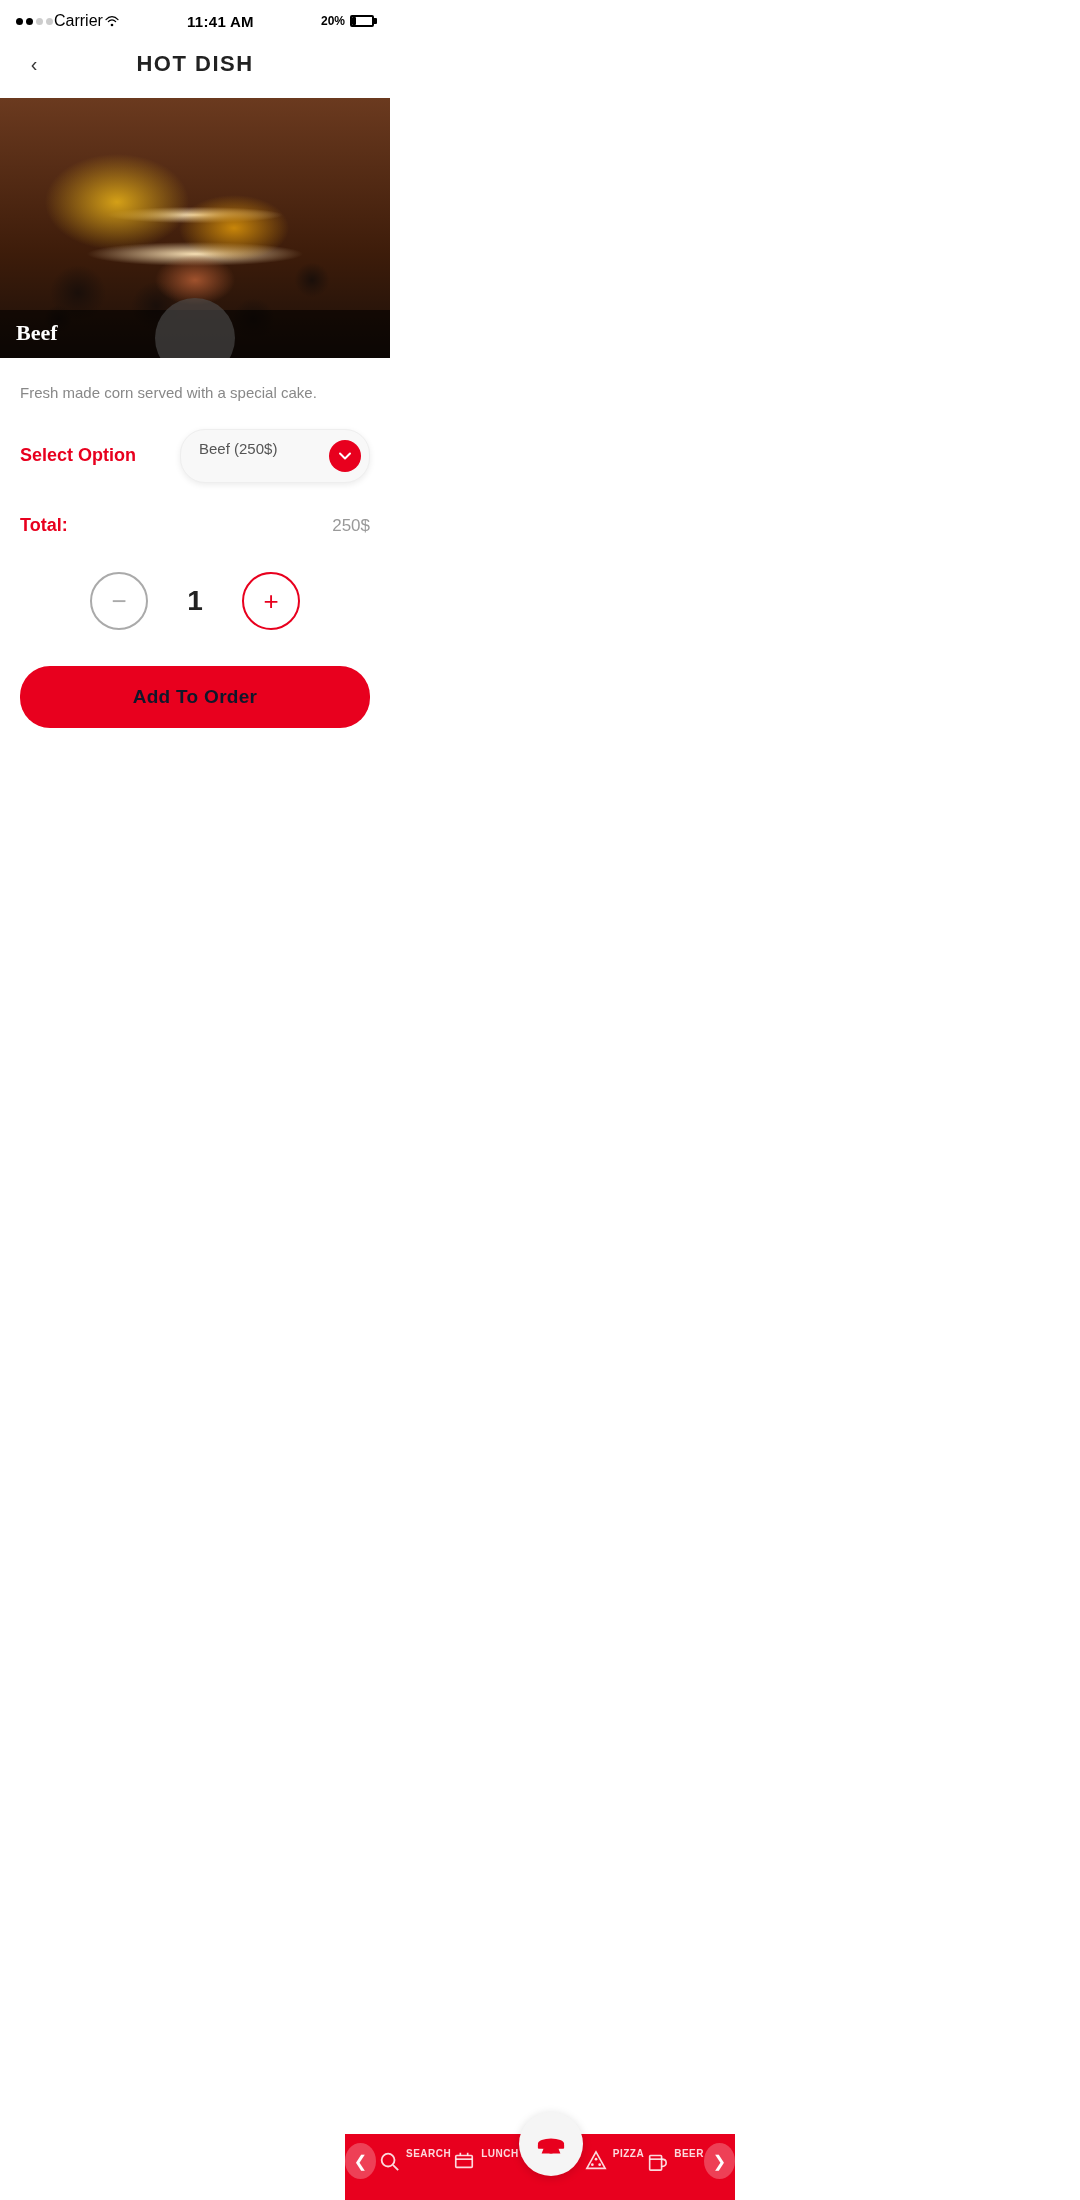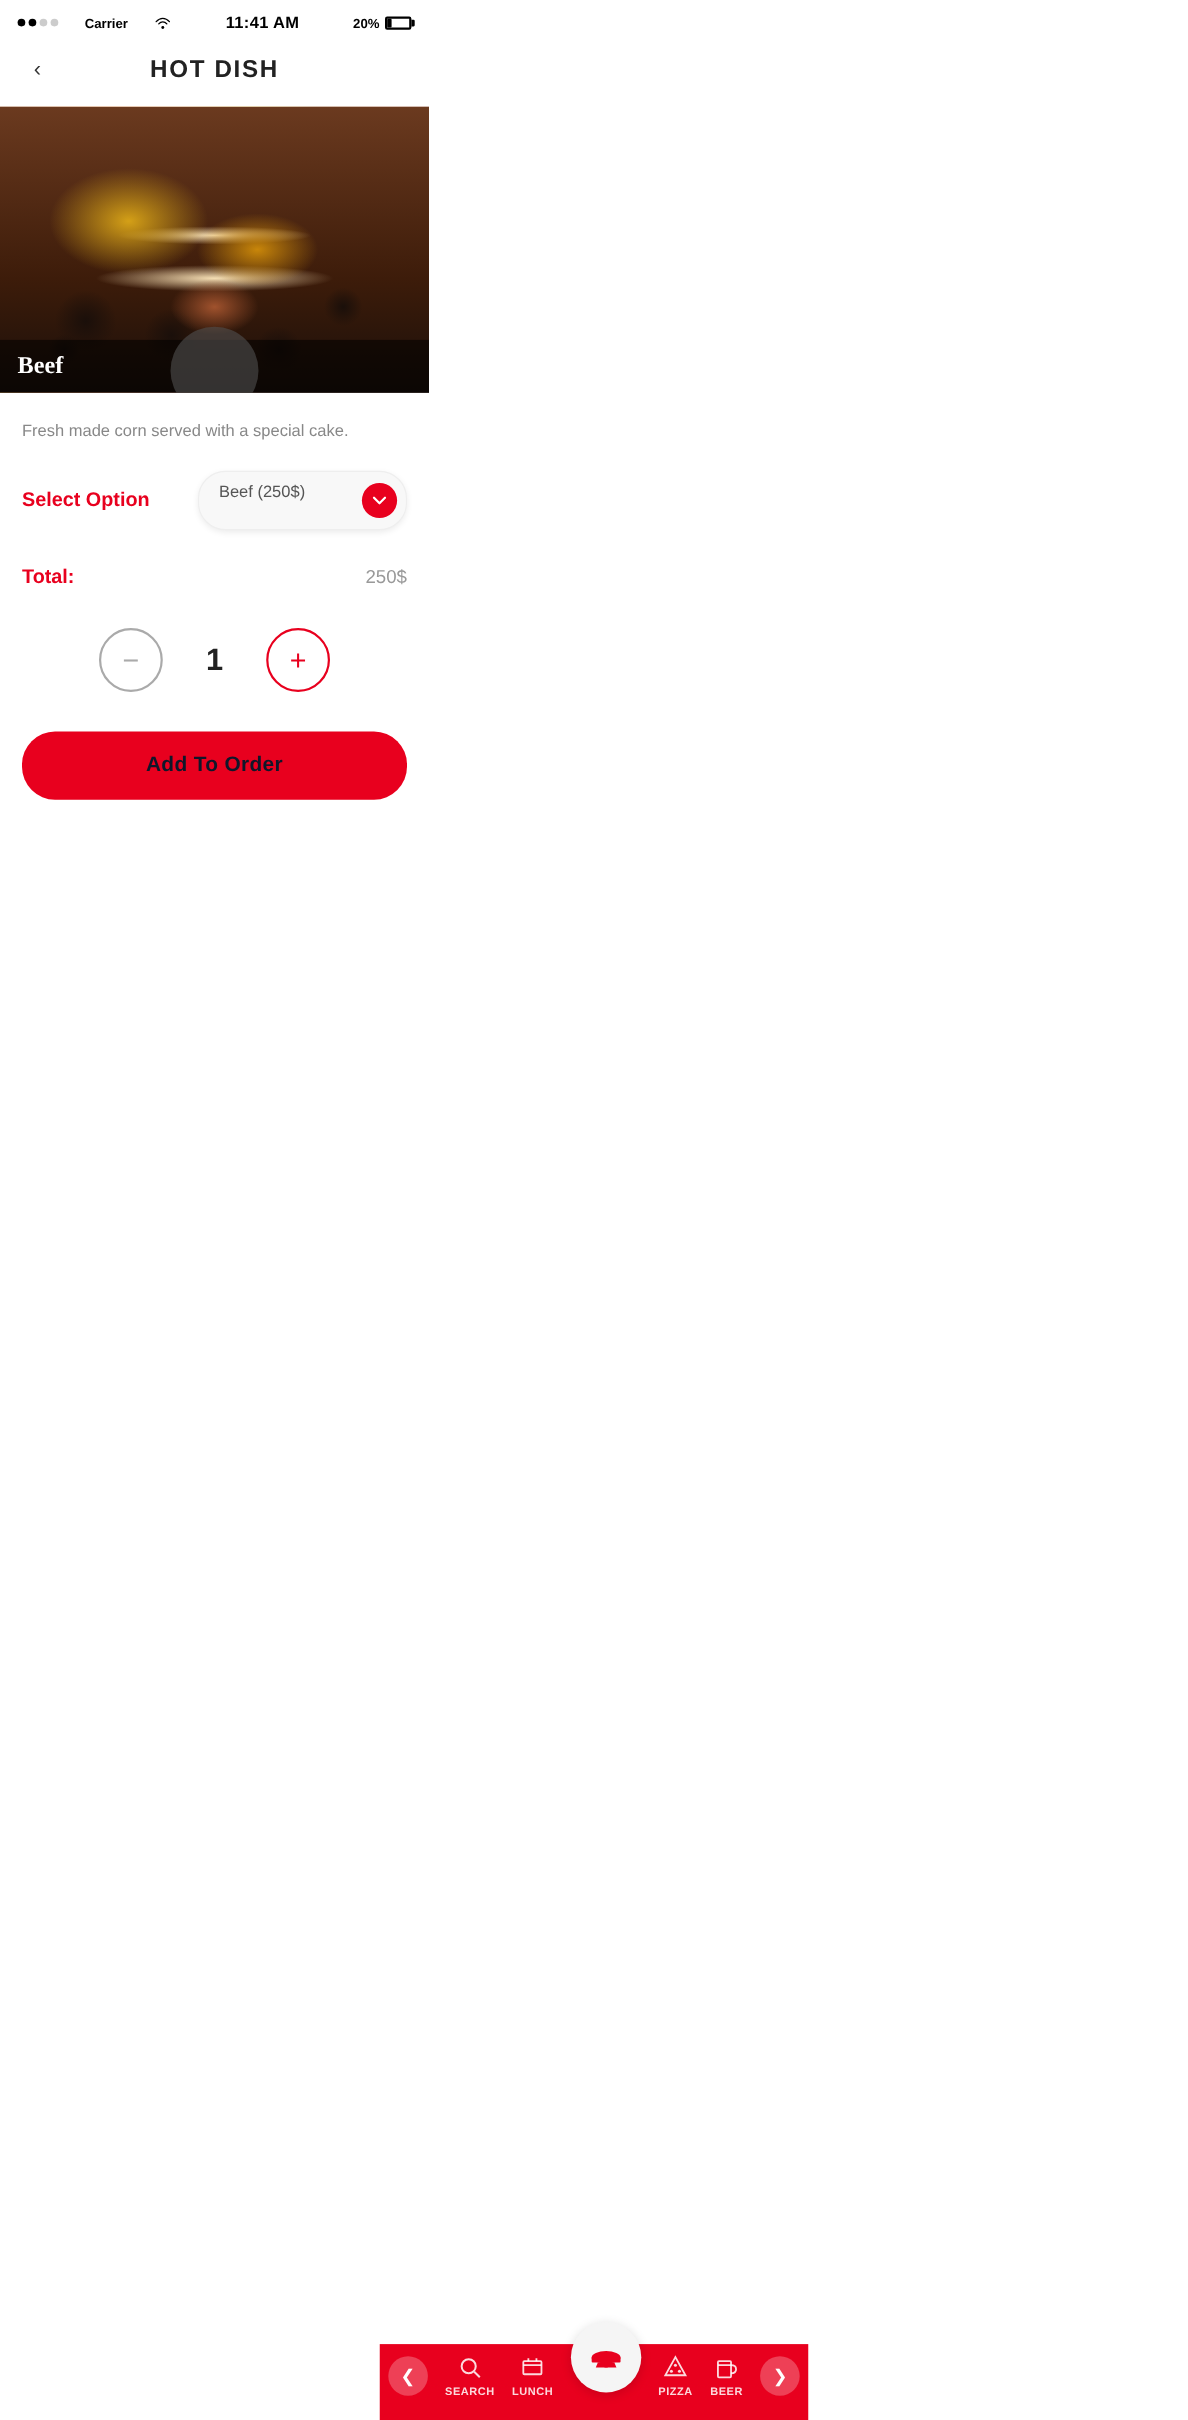--- a/index.html
+++ b/index.html
@@ -23,23 +23,23 @@
       display: flex;
       justify-content: space-between;
       align-items: center;
       padding: 12px 16px 8px;
       background: #fff;
     }
 
     .status-left {
       display: flex;
       align-items: center;
-      gap: 24px;
-      font-size: 12px;
-      font-weight: 700;
+      gap: 1px;
+      font-size: 16px;
+      font-weight: 400;
     }
 
     .signal-dots {
       display: flex;
       gap: 3px;
     }
 
     .dot {
       width: 7px;
       height: 7px;
@@ -340,22 +340,22 @@
       background: #e8001e;
       display: flex;
       align-items: center;
       justify-content: space-around;
       padding: 8px 0 20px;
       z-index: 100;
     }
 
     .nav-item {
       display: flex;
-      flex-direction: column;
-      align-items: center;
+      flex-direction: row;
+      align-items: flex-start;
       gap: 4px;
       cursor: pointer;
       color: rgba(255,255,255,0.8);
     }
 
     .nav-label {
       font-size: 10px;
       font-weight: 600;
       letter-spacing: 0.5px;
       color: rgba(255,255,255,0.85);

